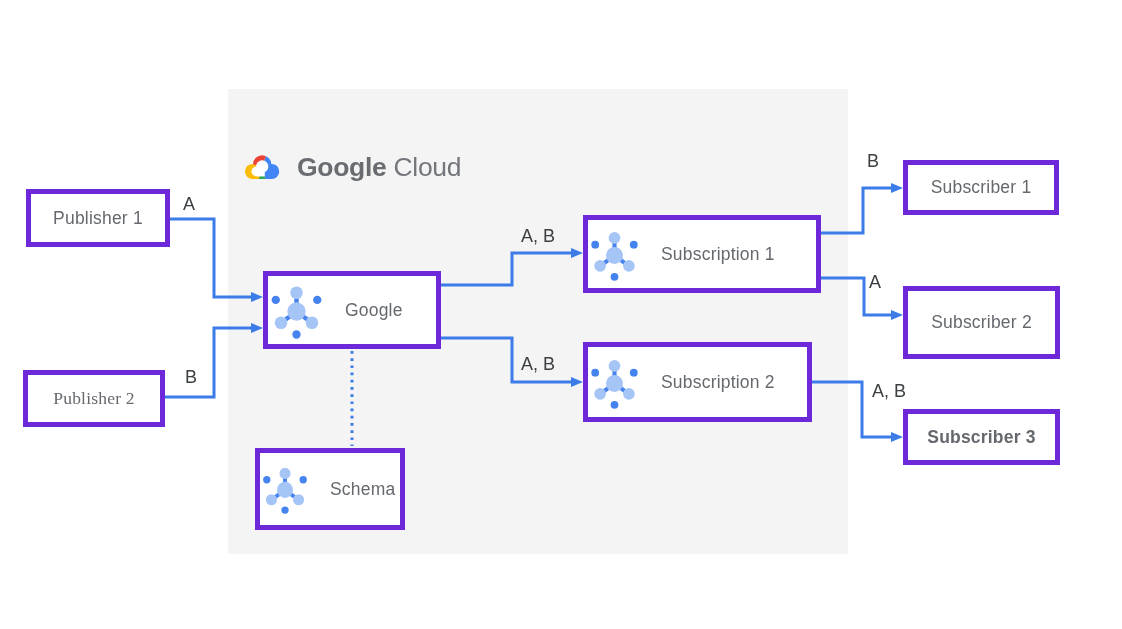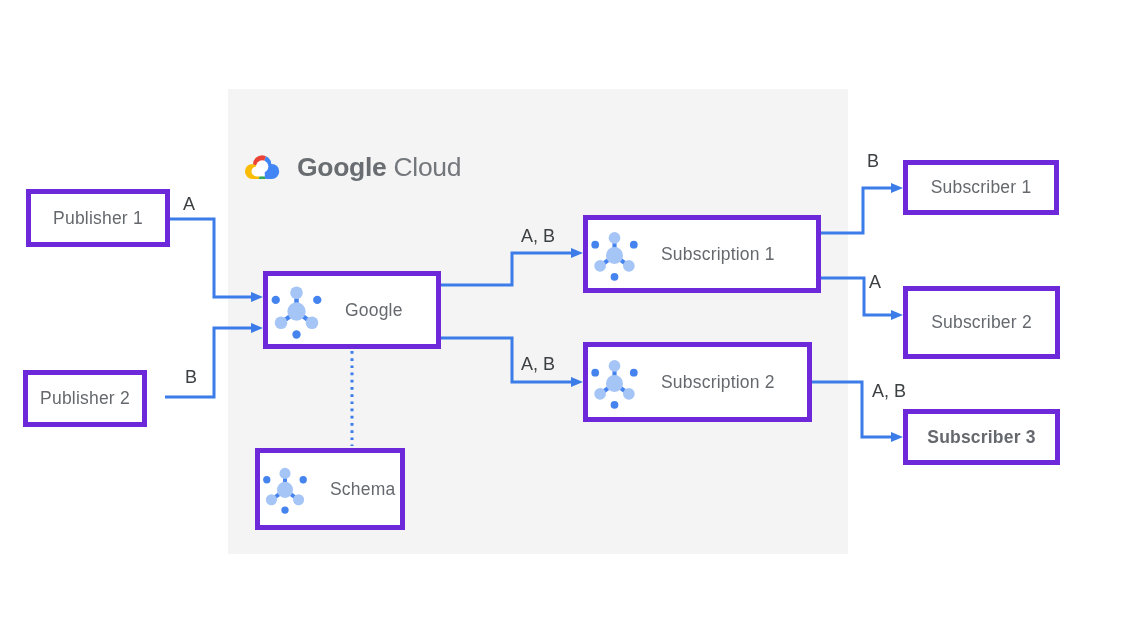--- a/index.html
+++ b/index.html
@@ -90,21 +90,21 @@
       <path d="M821 278 L864 278 L864 315 L891 315" marker-end="url(#arrow)"></path>
       <path d="M812 382 L862 382 L862 437 L891 437" marker-end="url(#arrow)"></path>
       <path d="M352 351 L352 446" stroke-dasharray="2.7 4.5"></path>
     </g>
   </svg>
 
   <div class="node" style="left:26px;top:189px;width:144px;height:58px;">
     <span>Publisher 1</span>
   </div>
 
-  <div class="node" style="left:23px;top:370px;width:124px;height:57px;">
+  <div class="node" style="left:23px;top:370px;width:142px;height:57px;font-family:Liberation Serif, serif;">
     <span>Publisher 2</span>
   </div>
 
   <div class="node iconed" style="left:263px;top:271px;width:178px;height:78px;">
     <svg class="icon-lg">
         <use href="#pubsub"></use>
       </svg>
     <span>Google</span>
   </div>
 

